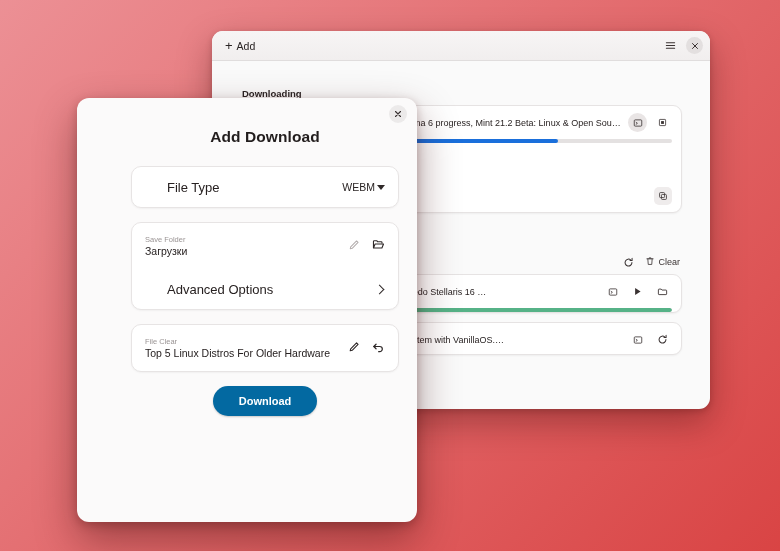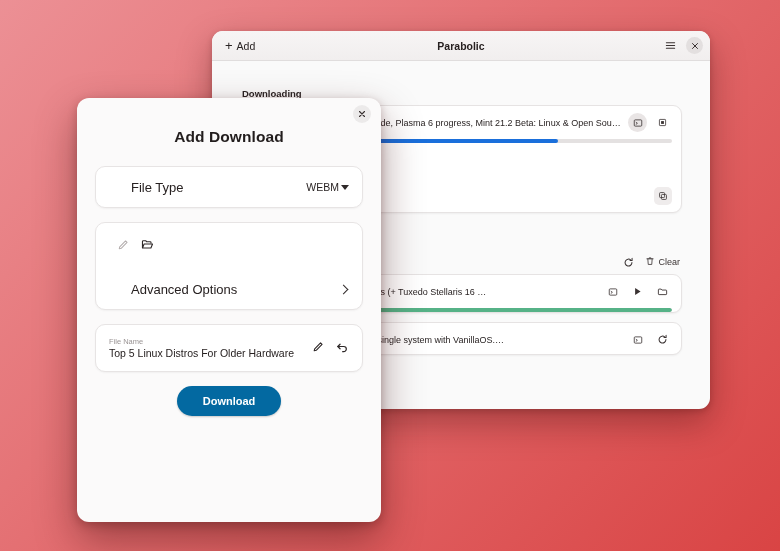--- a/index.html
+++ b/index.html
@@ -197,20 +197,21 @@
   #add-download-dialog {
     position: absolute;
     left: 77px;
     top: 98px;
     width: 304px;
     height: 424px;
     background: #fbfafa;
     border-radius: 12px;
     box-shadow: 0 18px 42px rgba(60, 10, 10, .42), 0 3px 10px rgba(60, 10, 10, .26);
     overflow: hidden;
+    padding-left: 36px;
   }
   #dialog-close {
     position: absolute;
     right: 10px;
     top: 7px;
     width: 18px;
     height: 18px;
     border-radius: 50%;
     background: #eceaea;
     display: flex;
@@ -332,21 +333,20 @@
 </head>
 <body style="background: linear-gradient(135deg, rgb(236, 144, 149) 0%, rgb(217, 68, 68) 100%);">
 
 <div id="parabolic-window">
 
   <div id="parabolic-headerbar">
     <div class="hb-add">
       <span class="plus">+</span>
       <span>Add</span>
     </div>
-    <div class="hb-title">Parabolic</div>
     <div class="hb-right">
       <div class="hb-icon-btn">
         <svg width="11" height="11" viewBox="0 0 16 16" fill="none" stroke="currentColor" stroke-width="1.6" stroke-linecap="round">
           <path d="M2 4h12M2 8h12M2 12h12"></path>
         </svg>
       </div>
       <div class="hb-icon-btn hb-close">
         <svg width="8" height="8" viewBox="0 0 16 16" fill="none" stroke="currentColor" stroke-width="2" stroke-linecap="round">
           <path d="M3 3l10 10M13 3L3 13"></path>
         </svg>
@@ -479,20 +479,24 @@
       <div class="caret-down"></div>
     </div>
 
 
 
   </div>
 
   <div class="pref-group">
 
     <div class="entry-row">
+      <div class="entry-text">
+        <div class="entry-caption">Save Folder</div>
+        <div class="entry-value">Загрузки</div>
+      </div>
       <div class="entry-actions">
         <span class="icon-dim">
           <svg width="12" height="12" viewBox="0 0 16 16" fill="none" stroke="currentColor" stroke-width="1.4" stroke-linecap="round" stroke-linejoin="round">
             <path d="M11.4 2.6l2 2L5.6 12.4l-2.6.6.6-2.6z"></path>
           </svg>
         </span>
         <span class="icon-dark">
           <svg width="13" height="13" viewBox="0 0 16 16" fill="none" stroke="currentColor" stroke-width="1.35" stroke-linejoin="round">
             <path d="M1.8 12.4V4.2a.9.9 0 0 1 .9-.9h3.1l1.2 1.4h4.4a.9.9 0 0 1 .9.9v1.1"></path>
             <path d="M1.8 12.4l2-5.1h10.4l-2 5.1z"></path>
@@ -504,21 +508,21 @@
     <div class="pref-row">
       <div class="pref-label">Advanced Options</div>
       <div class="chevron-right"></div>
     </div>
 
   </div>
 
   <div class="pref-group">
     <div class="entry-row">
       <div class="entry-text">
-        <div class="entry-caption">File Name</div>
+        <div class="entry-caption">File Clear</div>
         <div class="entry-value">Top 5 Linux Distros For Older Hardware</div>
       </div>
       <div class="entry-actions">
         <span class="icon-dark">
           <svg width="12" height="12" viewBox="0 0 16 16" fill="none" stroke="currentColor" stroke-width="1.5" stroke-linecap="round" stroke-linejoin="round">
             <path d="M11.4 2.6l2 2L5.6 12.4l-2.6.6.6-2.6z"></path>
           </svg>
         </span>
         <span class="icon-dark">
           <svg width="13" height="13" viewBox="0 0 16 16" fill="none" stroke="currentColor" stroke-width="1.5" stroke-linecap="round" stroke-linejoin="round">

